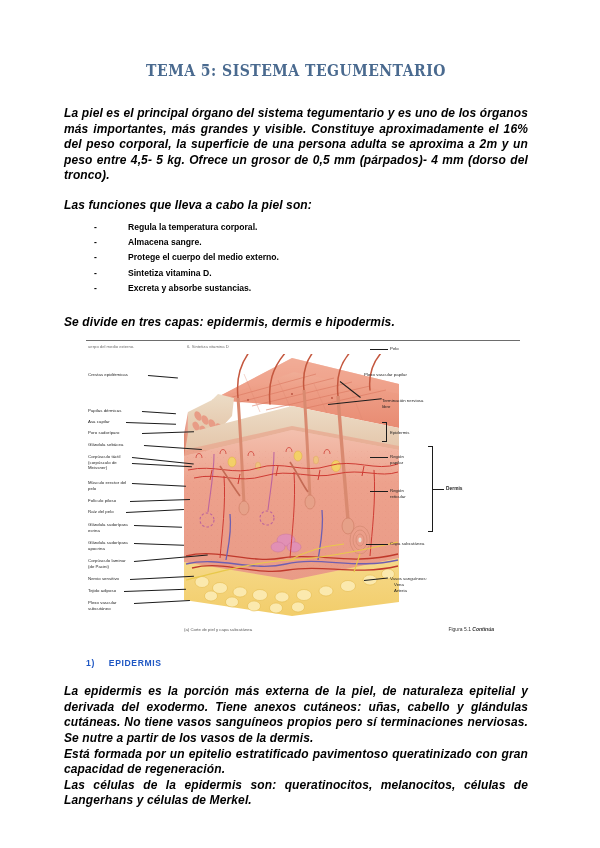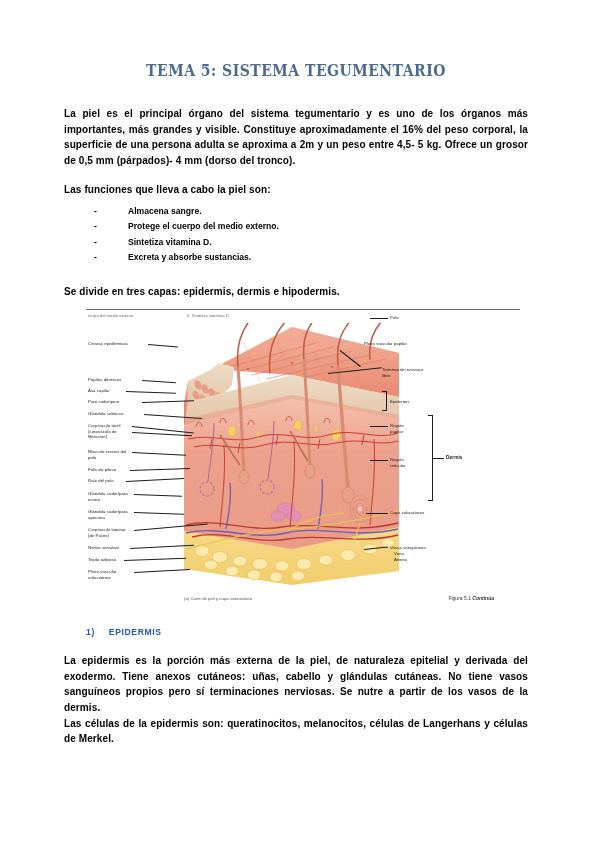--- a/index.html
+++ b/index.html
@@ -38,26 +38,27 @@
     letter-spacing: 0.6px;
     color: #4a6a8f;
     transform: scaleX(0.80);
     transform-origin: center;
     margin: 0 0 26px 0;
     white-space: nowrap;
   }
 
   
   .para {
-    font-size: 10px;
+    font-size: 12px;
     font-weight: 700;
     line-height: 15.6px;
     text-align: justify;
     margin: 0 0 14px 0;
     letter-spacing: 0.01em;
+    font-style: italic;
   }
   .para.tight { margin-bottom: 6px; }
   .para.nomargin { margin-bottom: 0; }
 
   .list {
     list-style: none;
     margin: 0 0 18px 0;
     padding: 0;
   }
   .list li {
@@ -163,20 +164,21 @@
 <div class="page">
   <div class="content">
 
     <h1 class="doc-title">TEMA 5: SISTEMA TEGUMENTARIO</h1>
 
     <p class="para">La piel es el principal órgano del sistema tegumentario y es uno de los órganos más importantes, más grandes y visible. Constituye aproximadamente el 16% del peso corporal, la superficie de una persona adulta se aproxima a 2m y un peso entre 4,5- 5 kg. Ofrece un grosor de 0,5 mm (párpados)- 4 mm (dorso del tronco).</p>
 
     <p class="para tight">Las funciones que lleva a cabo la piel son:</p>
 
     <ul class="list">
+      <li>Regula la temperatura corporal.</li>
       <li>Almacena sangre.</li>
       <li>Protege el cuerpo del medio externo.</li>
       <li>Sintetiza vitamina D.</li>
       <li>Excreta y absorbe sustancias.</li>
     </ul>
 
     <p class="para nomargin">Se divide en tres capas: epidermis, dermis e hipodermis.</p>
 
     <div class="figure">
 
@@ -451,16 +453,17 @@
 
       <div class="fig-caption-l">(a) Corte de piel y capa subcutánea</div>
       <div class="fig-caption-r"><span>Figura 5.1 </span><i>Continúa</i></div>
     </div>
 
     <div class="section-head">
       <span class="num">1)</span><span>EPIDERMIS</span>
     </div>
 
     <p class="para nomargin">La epidermis es la porción más externa de la piel, de naturaleza epitelial y derivada del exodermo. Tiene anexos cutáneos: uñas, cabello y glándulas cutáneas. No tiene vasos sanguíneos propios pero sí terminaciones nerviosas. Se nutre a partir de los vasos de la dermis.</p>
+    <p class="para nomargin">Está formada por un epitelio estratificado pavimentoso queratinizado con gran capacidad de regeneración.</p>
     <p class="para nomargin">Las células de la epidermis son: queratinocitos, melanocitos, células de Langerhans y células de Merkel.</p>
 
   </div>
 </div>
 
 </body></html>

